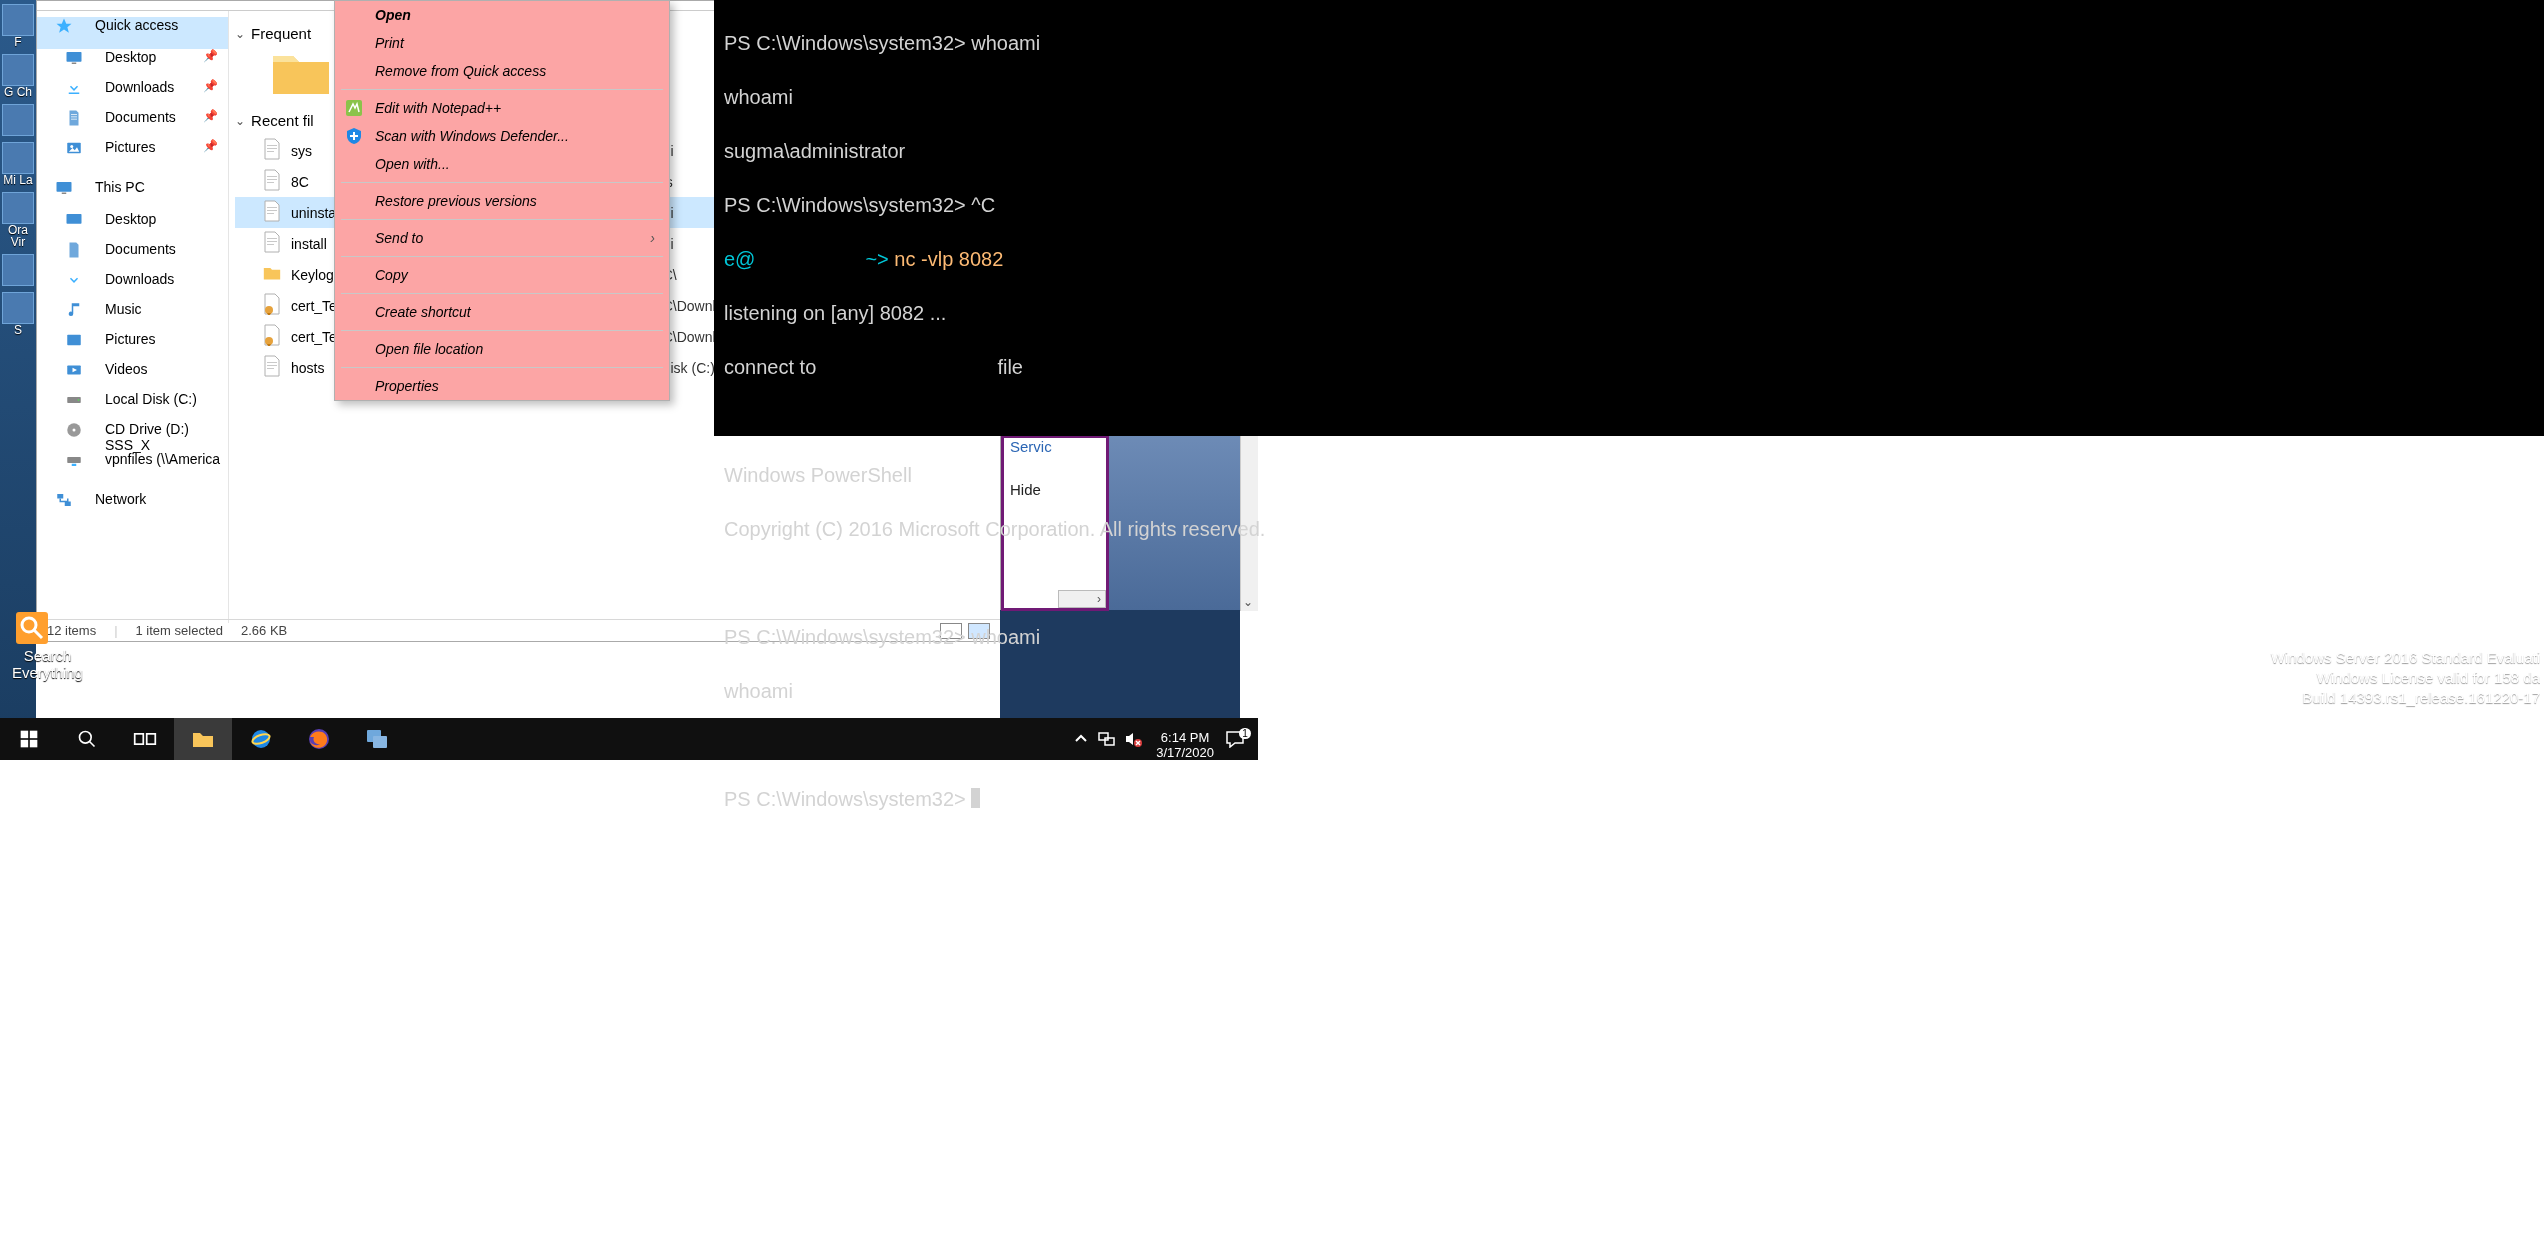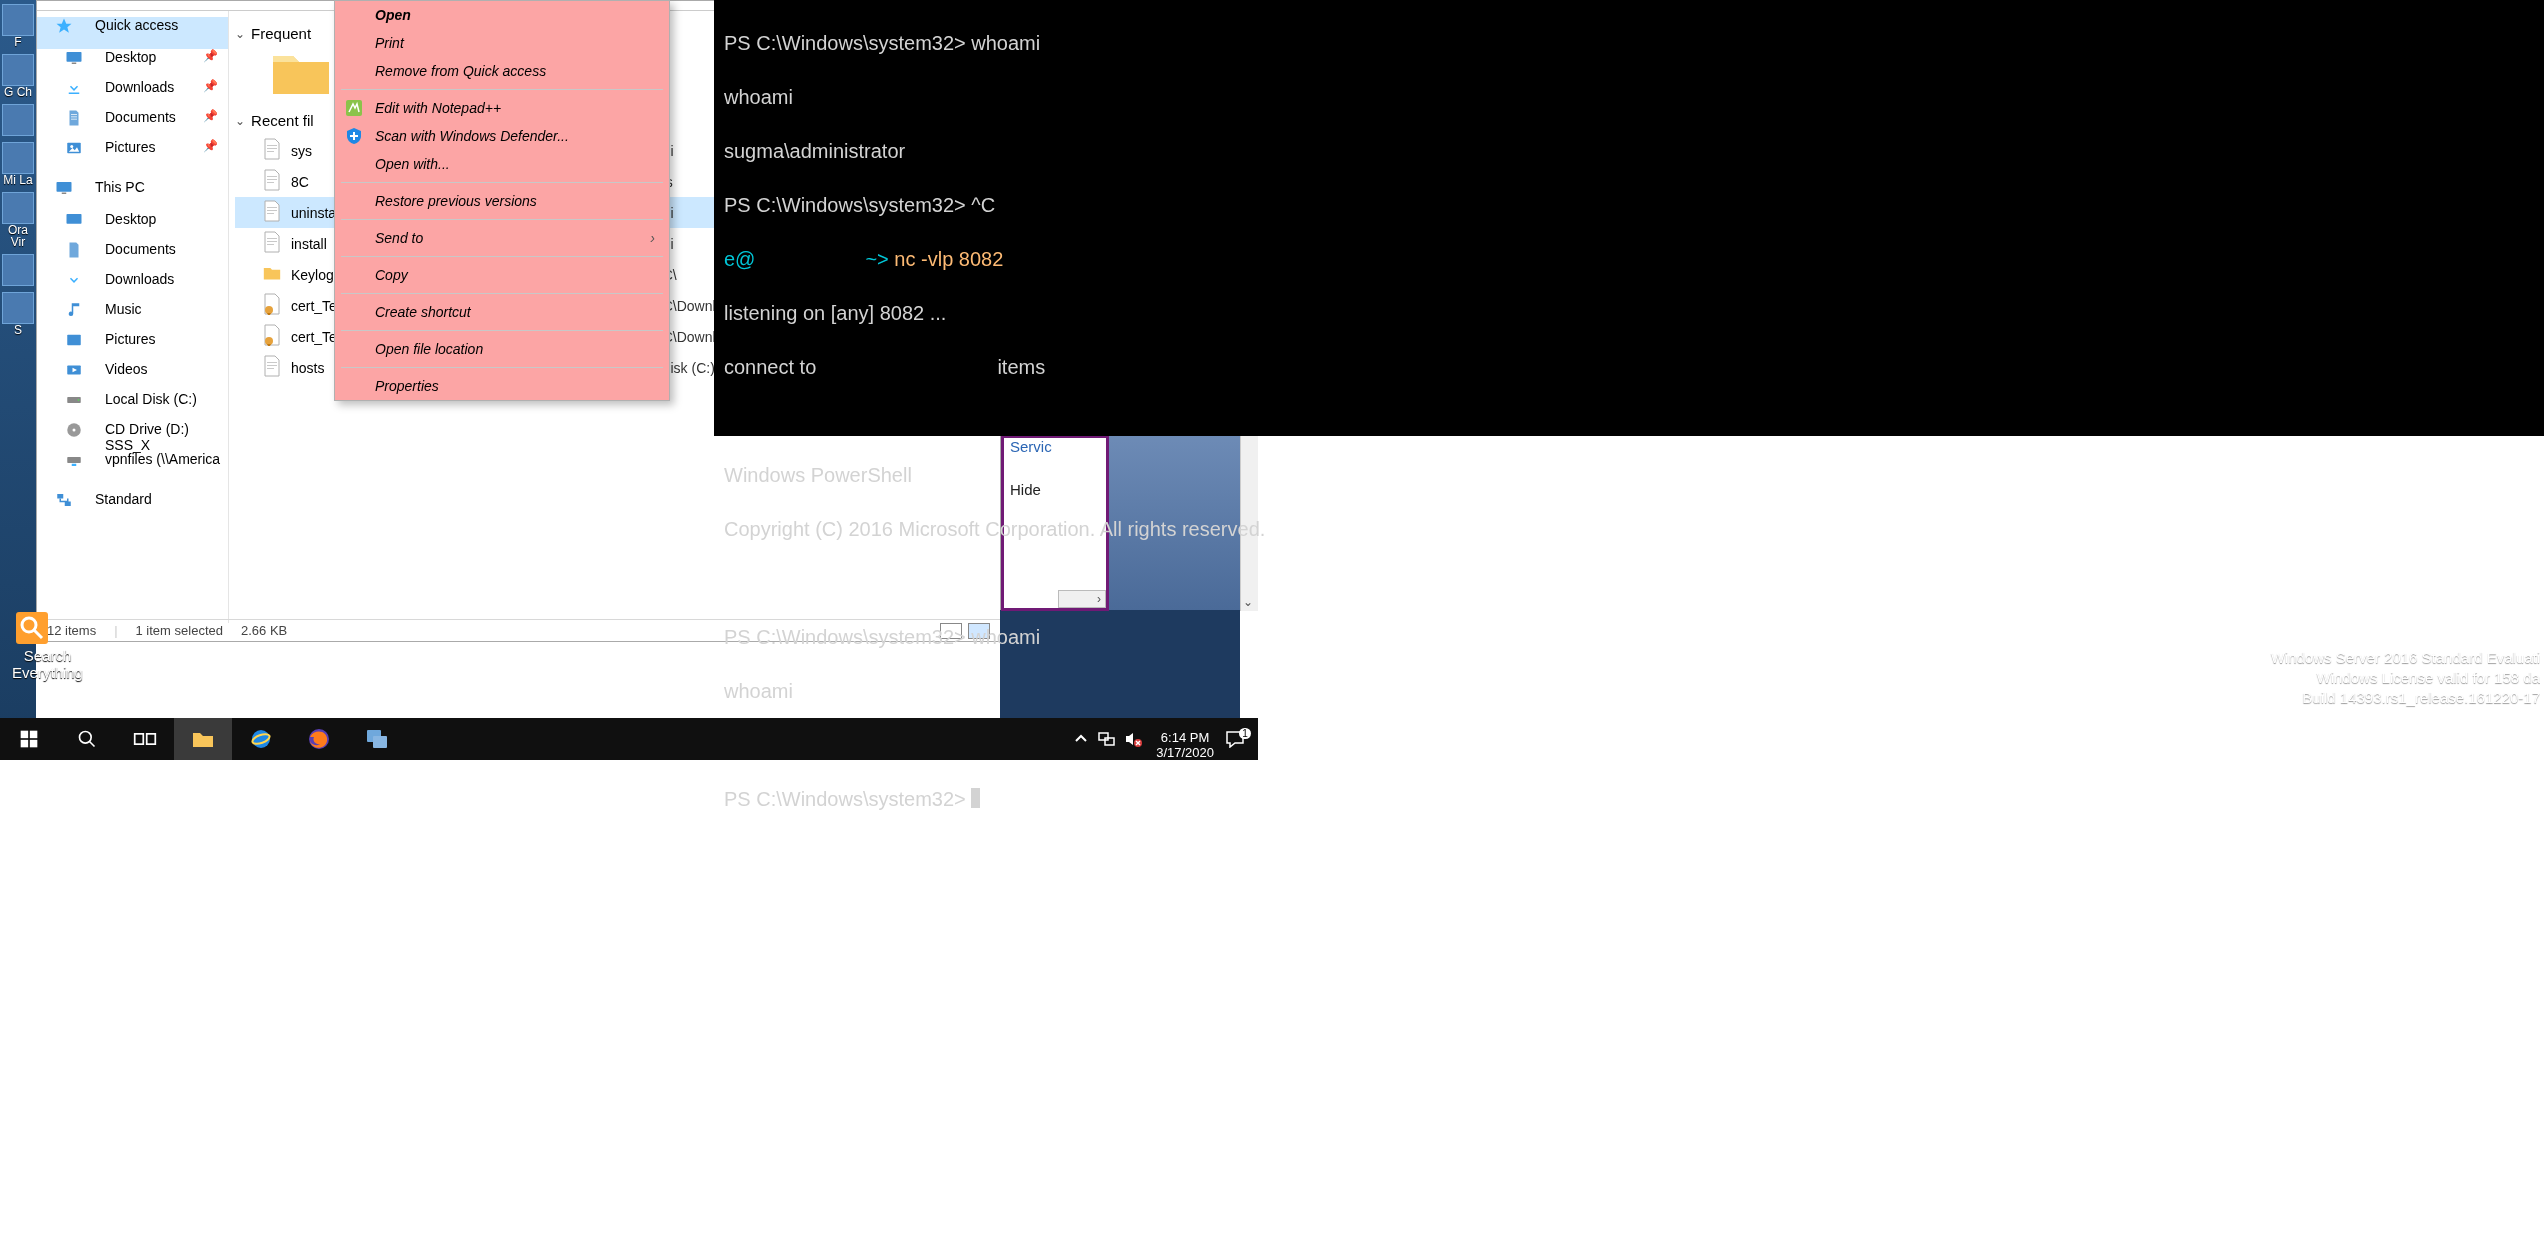--- a/index.html
+++ b/index.html
@@ -350,21 +350,21 @@
 
       <div class="sep"></div>
       <div class="nav-item top">
         <span class="nav-icon">
             <svg class="ic" viewBox="0 0 24 24">
               <rect class="fill-net" x="3" y="4" width="8" height="6"></rect>
               <rect class="fill-net" x="13" y="14" width="8" height="6"></rect>
               <path stroke="#3f8fd6" stroke-width="2" fill="none" d="M7 10v4h10v-4"></path>
             </svg>
           </span>
-        <span>Standard</span>
+        <span>Network</span>
       </div>
     </div>
 
     <div class="content">
       <div class="section-head">
         <span class="chev">⌄</span>
         <span>Frequent</span>
       </div>
       <div class="freq-row">
         <div class="folder-tile">
@@ -560,21 +560,21 @@
 <span>whoami</span>
 
 <span>sugma\administrator</span>
 
 <span>PS C:\Windows\system32&gt; ^C</span>
 
 <span><span class="term-cyan">e@</span><span class="redact" style="width:110px"></span><span class="term-cyan">~&gt;</span> <span class="term-blue">nc -vlp 8082</span></span>
 
 <span>listening on [any] 8082 ...</span>
 
-<span><span>connect to </span><span class="redact" style="width:170px"></span><span> items </span><span class="redact" style="width:420px"></span></span>
+<span><span>connect to </span><span class="redact" style="width:170px"></span><span> file </span><span class="redact" style="width:420px"></span></span>
 
 <span><span class="redact" style="width:90px"></span></span>
 
 <span>Windows PowerShell</span>
 
 <span>Copyright (C) 2016 Microsoft Corporation. All rights reserved.</span>
 
 <span> </span>
 
 <span>PS C:\Windows\system32&gt; whoami</span>

